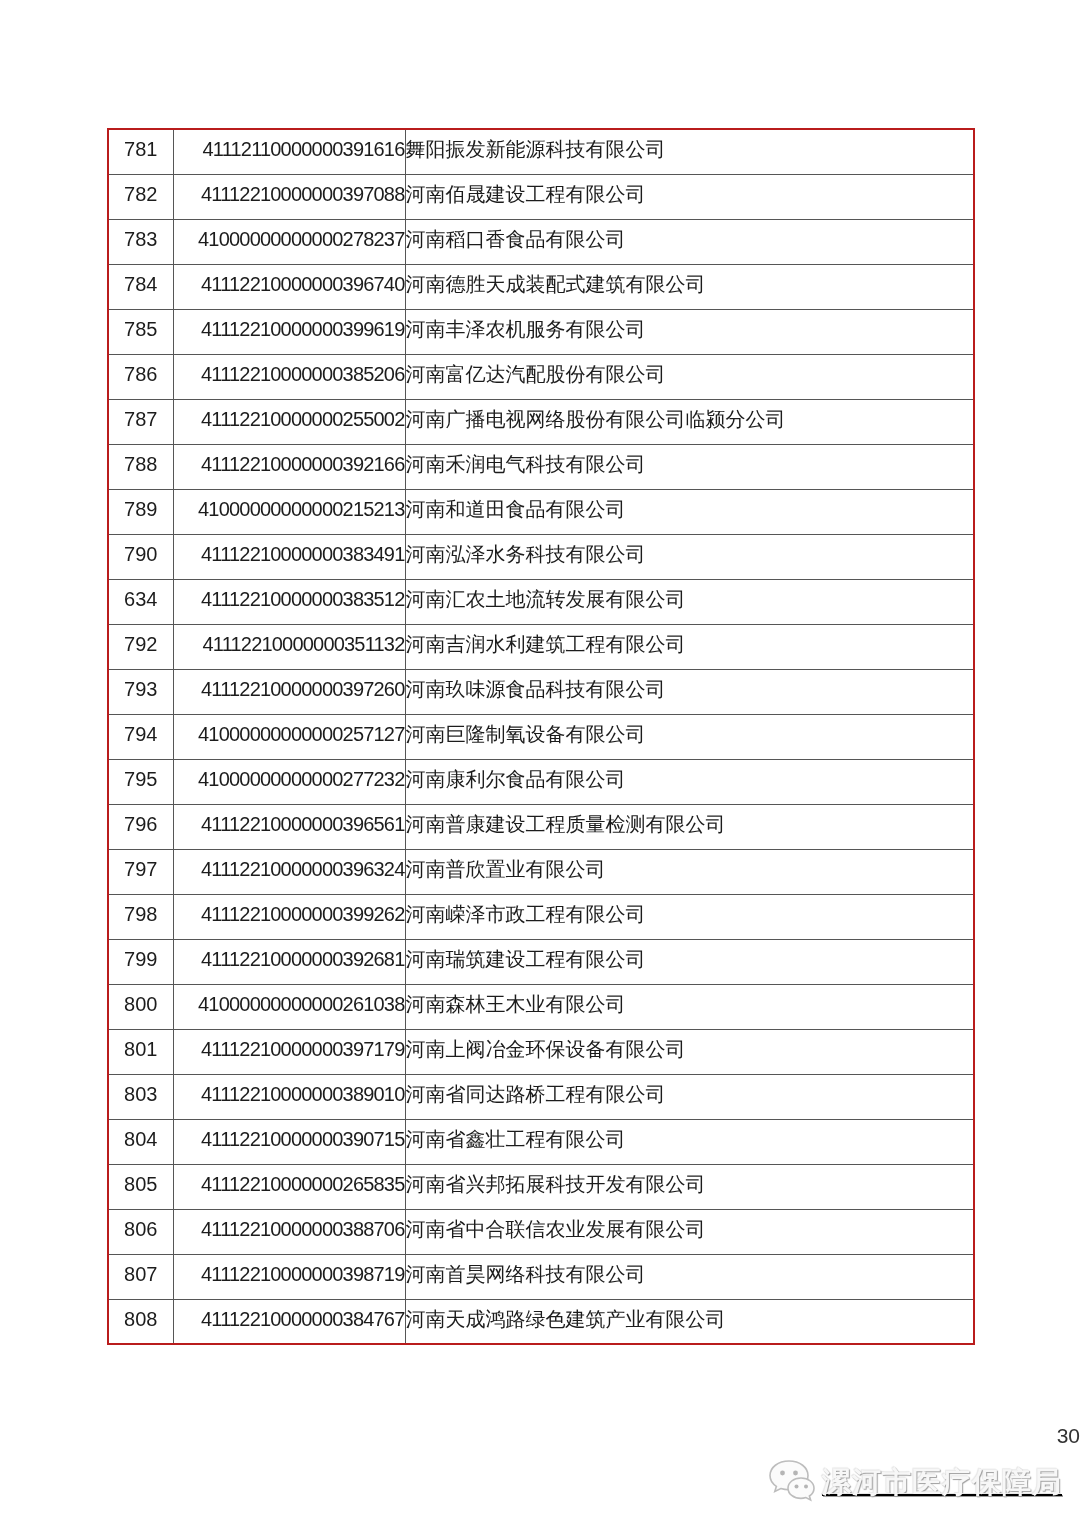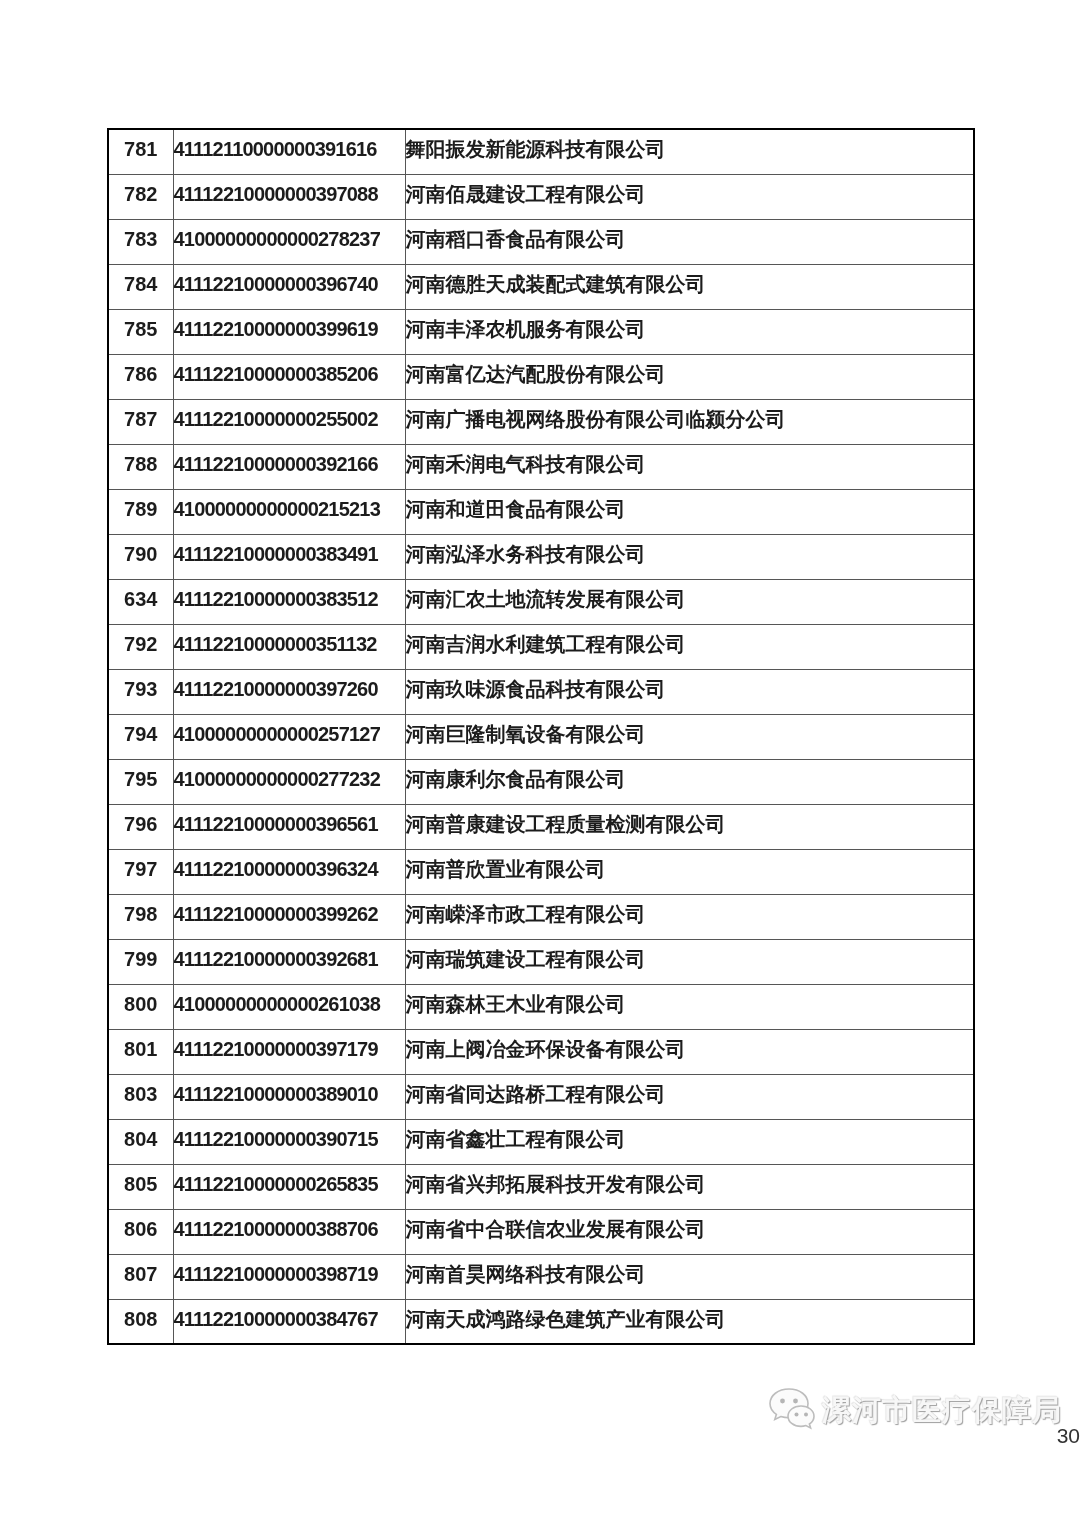--- a/index.html
+++ b/index.html
@@ -12,66 +12,66 @@
     font-family: "Liberation Sans", "DejaVu Sans", sans-serif;
     overflow: hidden;
   }
   table.company-table {
     position: absolute;
     left: 107px;
     top: 128px;
     width: 866px;
     border-collapse: collapse;
     table-layout: fixed;
-    border: 2px solid #000000;
-    font-weight: bold;
+    border: 2px solid #b91c1c;
   }
   table.company-table td {
     border: 1px solid #565656;
     height: 45px;
     vertical-align: top;
     padding-top: 7px;
     color: #1c1c1c;
     font-size: 20px;
     line-height: 24px;
     white-space: nowrap;
     overflow: hidden;
   }
   td.col-no {
     width: 65px;
     text-align: center;
     font-size: 19px;
   }
   td.col-code {
     width: 232px;
-    text-align: left;
+    text-align: right;
     font-size: 19px;
     letter-spacing: -0.8px;
   }
   td.col-name {
     width: 569px;
     text-align: left;
     padding-left: 0;
   }
   .page-number {
     position: absolute;
     left: 0;
     top: 1424px;
     width: 100%;
     text-align: right;
     font-size: 21px;
     color: #333333;
   }
   .watermark {
     position: absolute;
     right: 18px;
-    top: 1386px;
+    top: 1458px;
     display: flex;
     align-items: center;
     gap: 6px;
+    text-decoration: underline;
   }
   .wm-icon { display: inline-block; width: 52px; height: 50px; }
   .wm-text {
     font-size: 29px;
     font-weight: bold;
     letter-spacing: 1px;
     color: #f7f7f7;
     text-shadow: 1px 1px 1px #9e9e9e, -1px -1px 1px #e8e8e8, 0 0 1px #c7c7c7;
     white-space: nowrap;
   }

